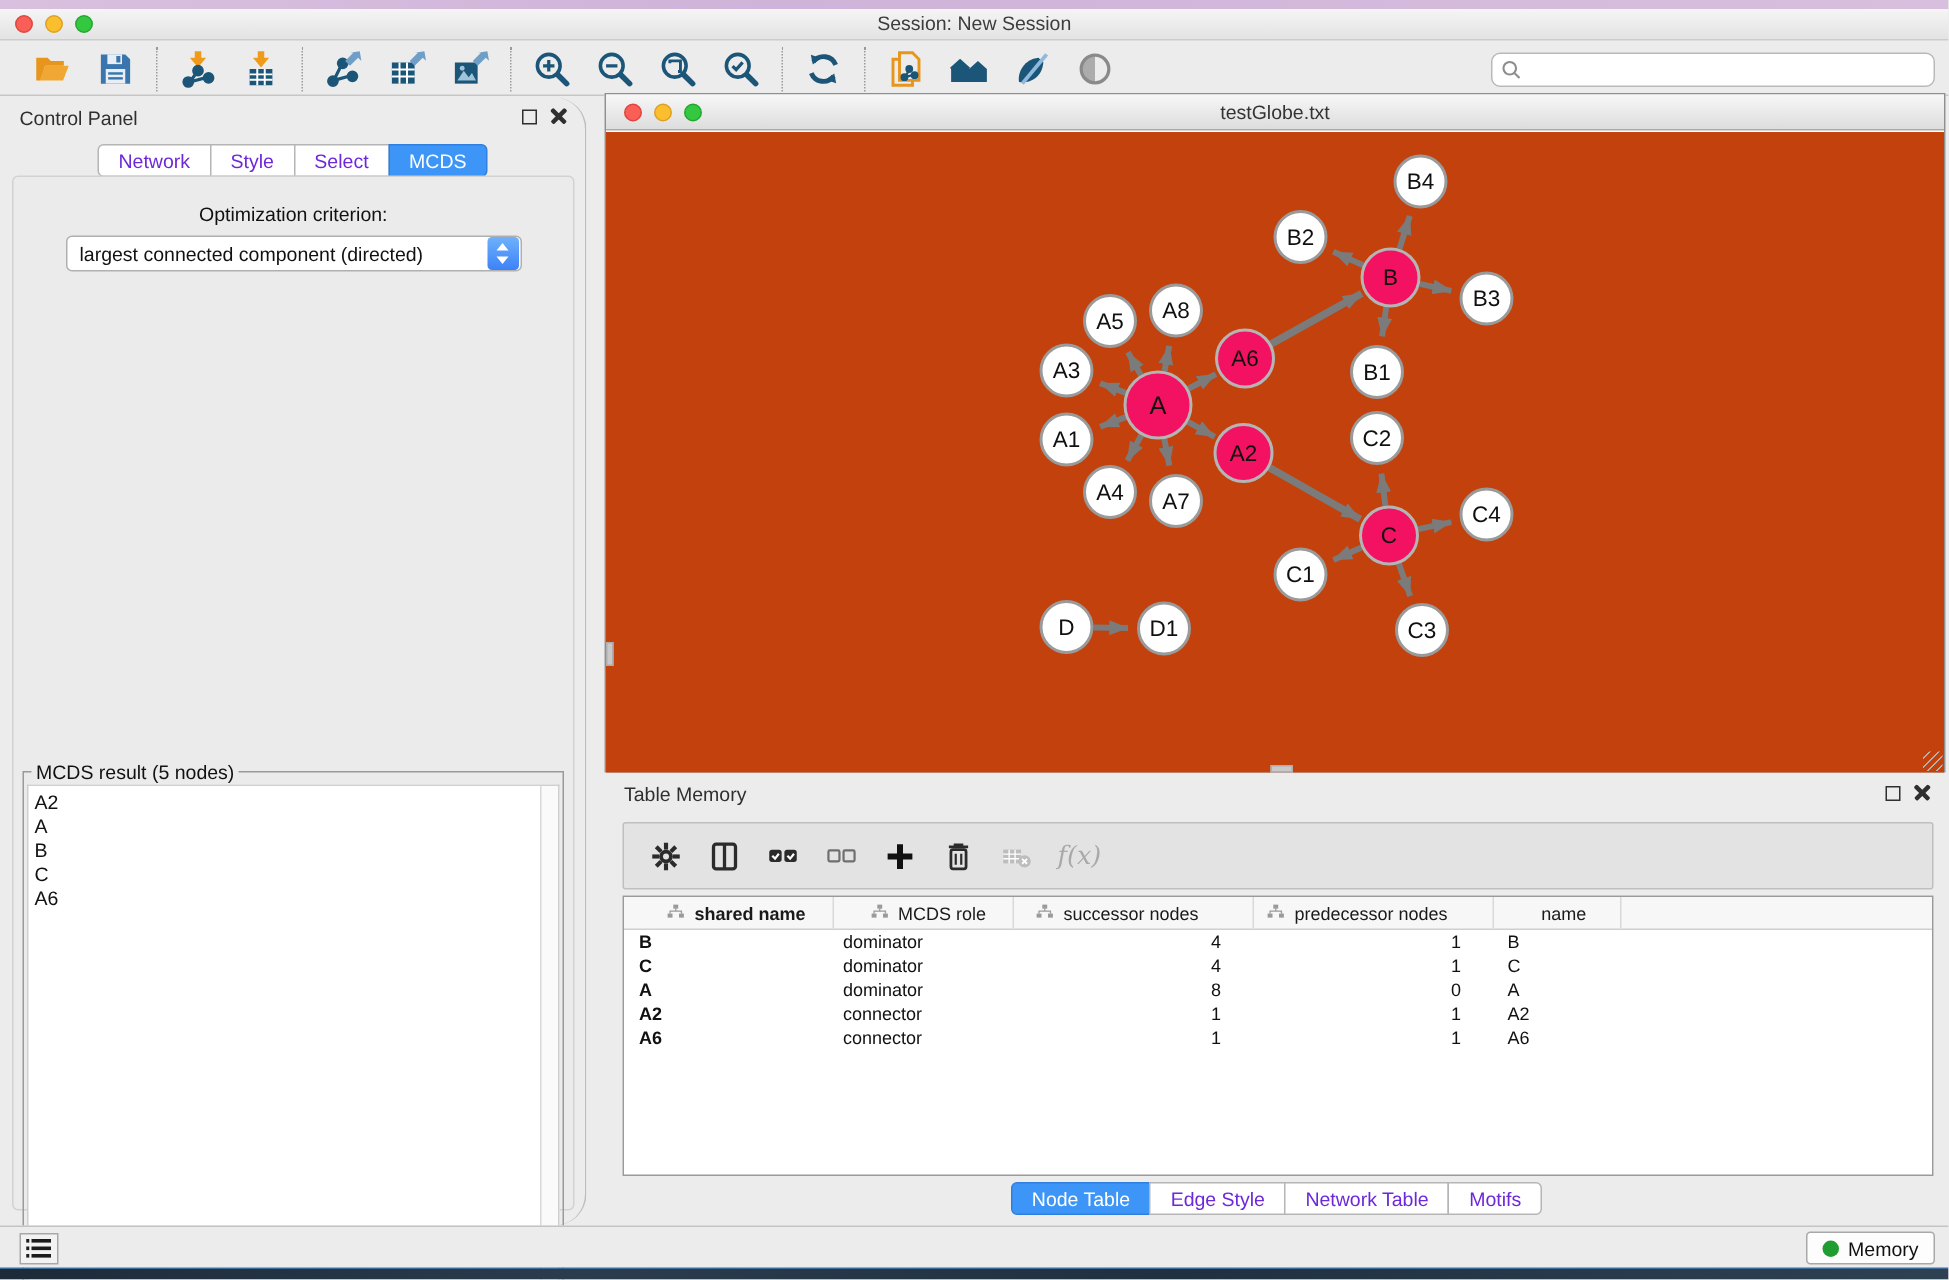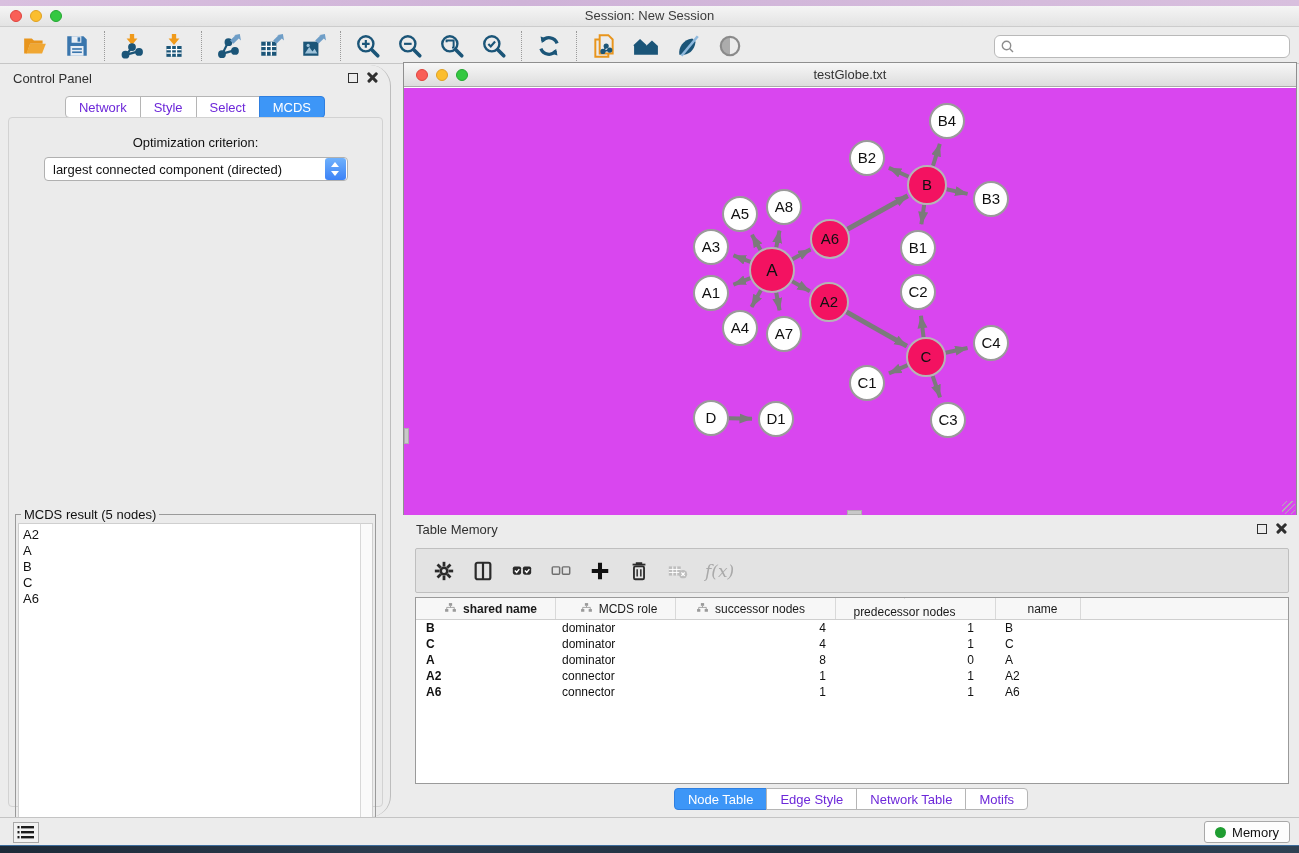--- a/index.html
+++ b/index.html
@@ -56,42 +56,42 @@
   .result-title { position:absolute; left:5px; top:-8px; background:#ebebeb; padding:0 3px; font-size:13px; color:#111; }
   .result-list { position:absolute; left:2px; top:8px; right:15px; bottom:2px; background:#ffffff; border:1px solid #cfcfcf; border-right:none; padding:3px 0 0 4px; }
   .result-scroll { position:absolute; top:8px; right:2px; bottom:2px; width:13px; background:#fafafa; border:1px solid #cfcfcf; border-left:1px solid #d8d8d8; }
   .result-item { font-size:13px; line-height:16px; color:#111; }
 
   
   .net-window { position:absolute; left:403px; top:62px; width:894px; height:453px; background:#ffffff; border:1px solid #8f8f8f; }
   .net-titlebar { position:absolute; left:0; top:0; width:100%; height:24px; background:linear-gradient(#f7f7f7,#dddddd); border-bottom:1px solid #aaaaaa; }
   .net-titlebar .lights { top:6px; left:12px; }
   .net-title { text-align:center; line-height:23px; font-size:13px; color:#333; }
-  .net-canvas { position:absolute; left:0; top:25px; width:892px; height:427px; background:#d946ef; }
+  .net-canvas { position:absolute; left:0; top:25px; width:892px; height:427px; background:#c2410c; }
   .vscroll-thumb { position:absolute; left:0; top:340px; width:5px; height:16px; background:#c8c8c8; border:1px solid #adadad; }
   .hscroll-thumb { position:absolute; left:443px; bottom:0px; width:15px; height:5px; background:#c8c8c8; border:1px solid #adadad; }
   .resize-grip { position:absolute; right:1px; bottom:1px; width:13px; height:13px;
     background:repeating-linear-gradient(135deg, transparent 0 3px, #b2b2b2 3px 4px); }
 
   
   .table-panel { position:absolute; left:403px; top:516px; width:896px; height:301px; background:#ececec; }
   .tp-toolbar { position:absolute; left:12px; top:32px; right:10px; height:45px; background:#e3e3e3; border:1px solid #bfbfbf; border-radius:2px; display:flex; align-items:center; gap:15px; padding-left:16px; }
   .tp-btn { width:24px; height:24px; display:flex; align-items:center; justify-content:center; }
   .tp-btn svg { width:22px; height:22px; }
   .fx-label { font-family:"DejaVu Serif",serif; font-style:italic; font-size:17px; color:#a9a9a9; }
   .tp-table { position:absolute; left:12px; top:81px; right:10px; height:187px; background:#ffffff; border:1px solid #9a9a9a; overflow:hidden; }
   .thead { display:flex; height:22px; background:#f7f7f7; border-bottom:1px solid #cfcfcf; }
   .th { display:flex; align-items:center; justify-content:center; gap:6px; font-size:12px; color:#1a1a1a; border-right:1px solid #d9d9d9; }
   .th svg { width:13px; height:13px; }
   .tr { display:flex; height:16px; }
   .td { font-size:12px; color:#111; line-height:16px; white-space:nowrap; overflow:hidden; }
   .c0 { width:140px; padding-left:10px;font-weight:bold; }
   .c1 { width:120px; padding-left:6px; }
-  .c2 { width:160px; text-align:right; padding-right:10px; }
-  .c3 { width:160px; text-align:right; padding-right:22px;flex-direction:column; }
+  .c2 { width:160px; text-align:right; padding-right:22px; }
+  .c3 { width:160px; text-align:right; padding-right:22px; }
   .c4 { width:85px; padding-left:9px; }
   .cfill { flex:1; border-right:none !important; }
   .tp-tabs { position:absolute; top:272px; width:100%; display:flex; justify-content:center; }
 
   
   .status-bar { position:absolute; left:0; bottom:8px; width:100%; height:28px; background:#ececec; border-top:1px solid #c4c4c4; }
   .list-btn { position:absolute; left:13px; top:4px; width:26px; height:21px; background:#f2f2f2; border:1px solid #a8a8a8; display:flex; align-items:center; justify-content:center; }
   .memory-btn { position:absolute; right:9px; top:3px; height:22px; background:#fdfdfd; border:1px solid #a8a8a8; border-radius:3px; display:flex; align-items:center; gap:6px; padding:0 10px; font-size:13px; color:#111; }
   .memory-dot { width:11px; height:11px; border-radius:50%; }
   .wallpaper-bottom { position:absolute; left:0; bottom:0; width:100%; height:8px; background:linear-gradient(90deg,#1d2a38,#2b3c4e 30%,#203040 60%,#2e4153); border-top:1px solid #3c6c9c; }

